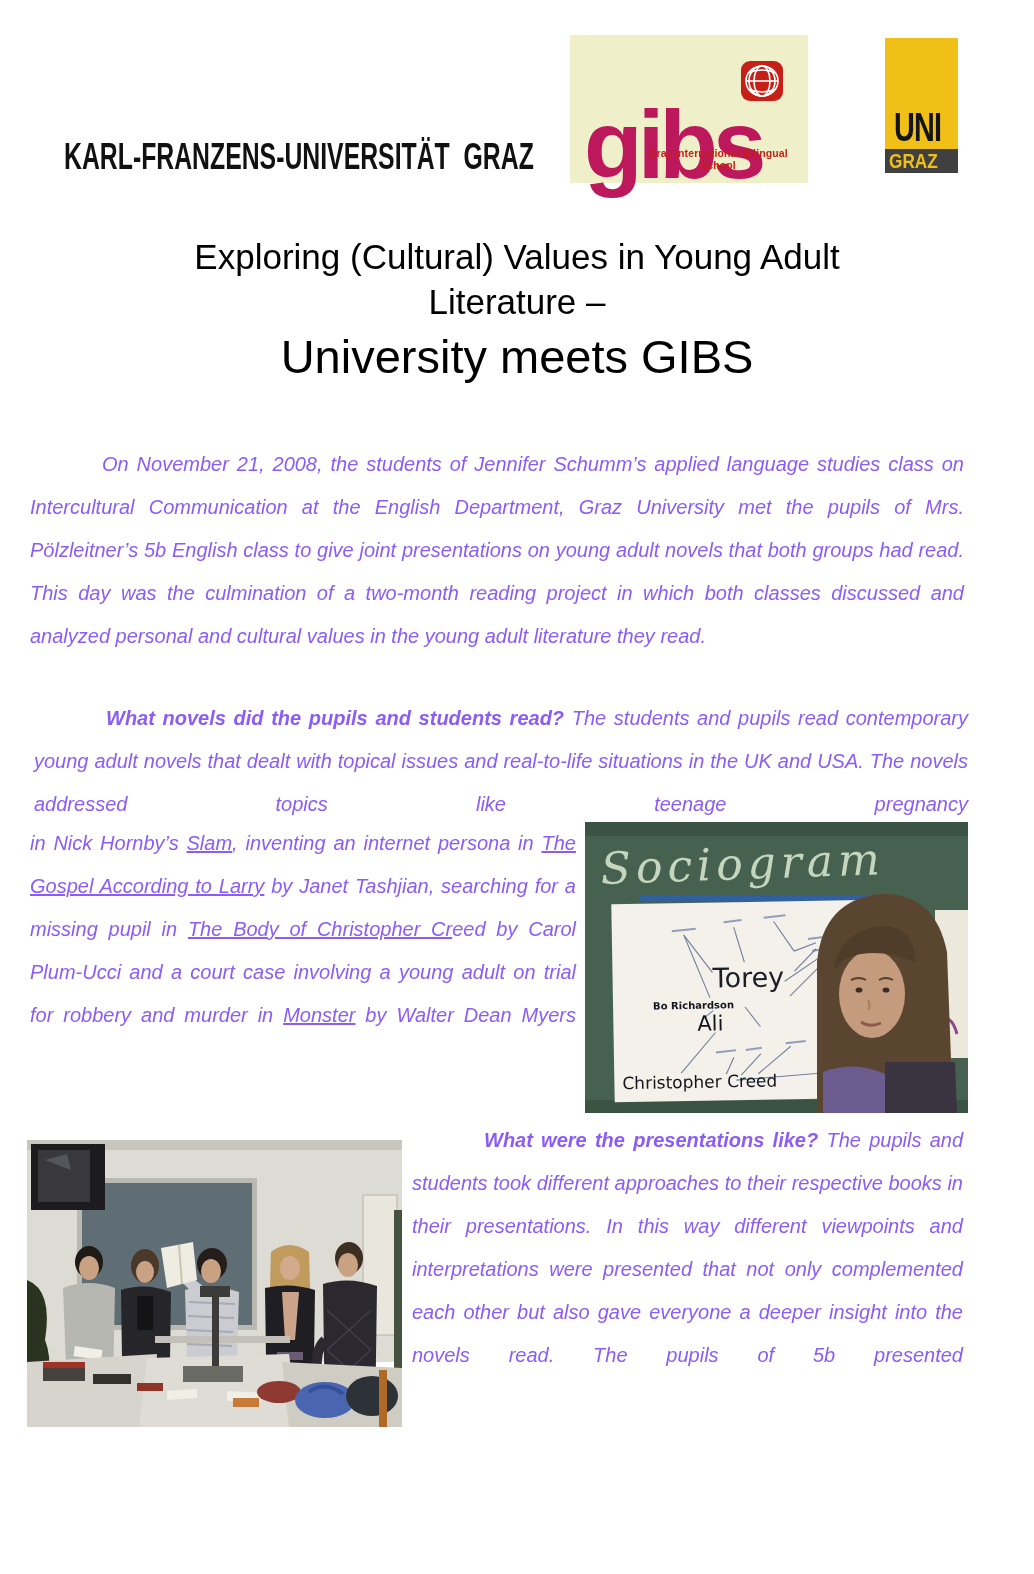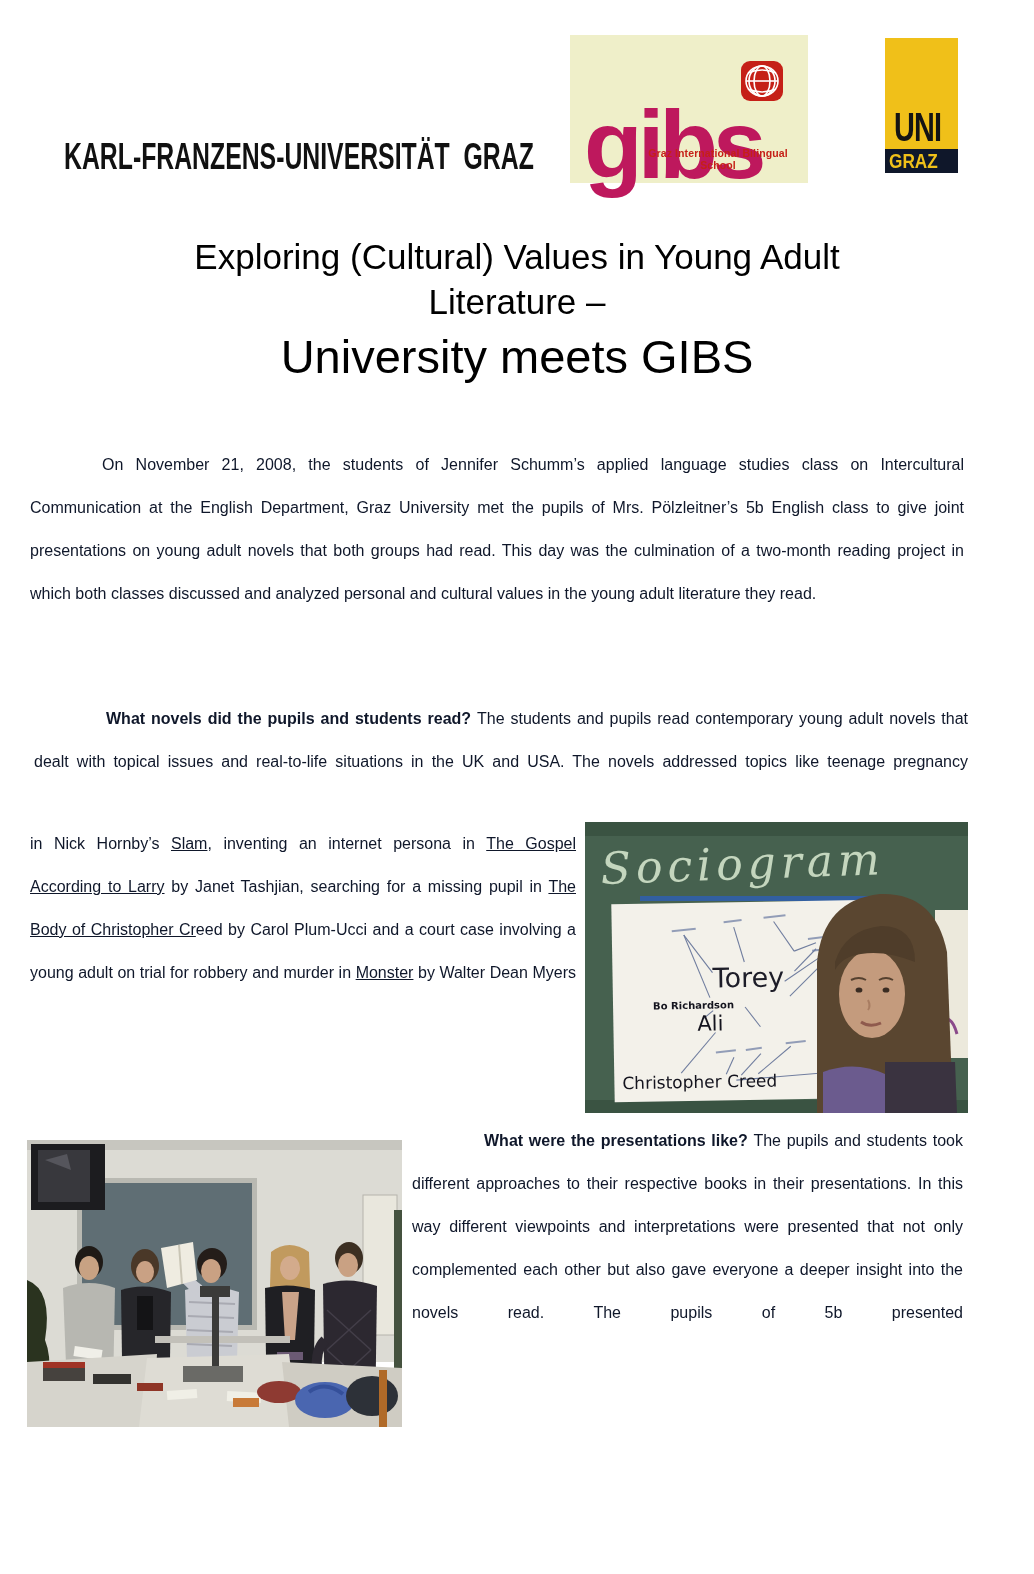--- a/index.html
+++ b/index.html
@@ -34,39 +34,39 @@
   .unigraz-logo{
     position:absolute;left:885px;top:38px;width:73px;height:135px;
     background:#F0C019;
   }
   .uni-text{
     position:absolute;left:9px;top:70px;
     font-size:37px;font-weight:bold;color:#141414;line-height:1;
     transform:scale(0.78,1.08);transform-origin:left top;letter-spacing:-1px;
   }
   .graz-band{
-    position:absolute;left:0;bottom:0;width:100%;height:24px;background:#0f172a;
+    position:absolute;left:0;bottom:0;width:100%;height:24px;background:#404040;
   }
   .graz-text{
     position:absolute;left:4px;top:1px;
     font-size:21px;font-weight:bold;color:#F0C019;line-height:1;
     transform:scale(0.82,1.0);transform-origin:left top;letter-spacing:0px;
   }
   
   .title-line{
     position:absolute;left:0;width:100%;text-align:center;
     font-weight:normal;color:#000;
   }
   .t1{top:237px;font-size:35px;}
   .t2{top:282px;font-size:35px;}
   .t3{top:329px;font-size:47px;}
   
   .body-text{
-    position:absolute;font-size:16px;line-height:43px;
-    text-align:justify;color:#0f172a;
+    position:absolute;font-size:20px;line-height:43px;
+    text-align:justify;color:#8b5cf6;font-style:italic;
   }
   .indent{text-indent:72px;}
   .jlast{text-align-last:justify;}
   .p1{left:30px;top:443px;width:934px;}
   .p2a{left:34px;top:697px;width:934px;}
   .p2b{left:30px;top:822px;width:546px;}
   .p3a{left:412px;top:1119px;width:551px;}
   .p3b{left:30px;top:1419px;width:934px;}
   .seg-b{font-weight:bold;}
   .seg-u{text-decoration:underline;}

